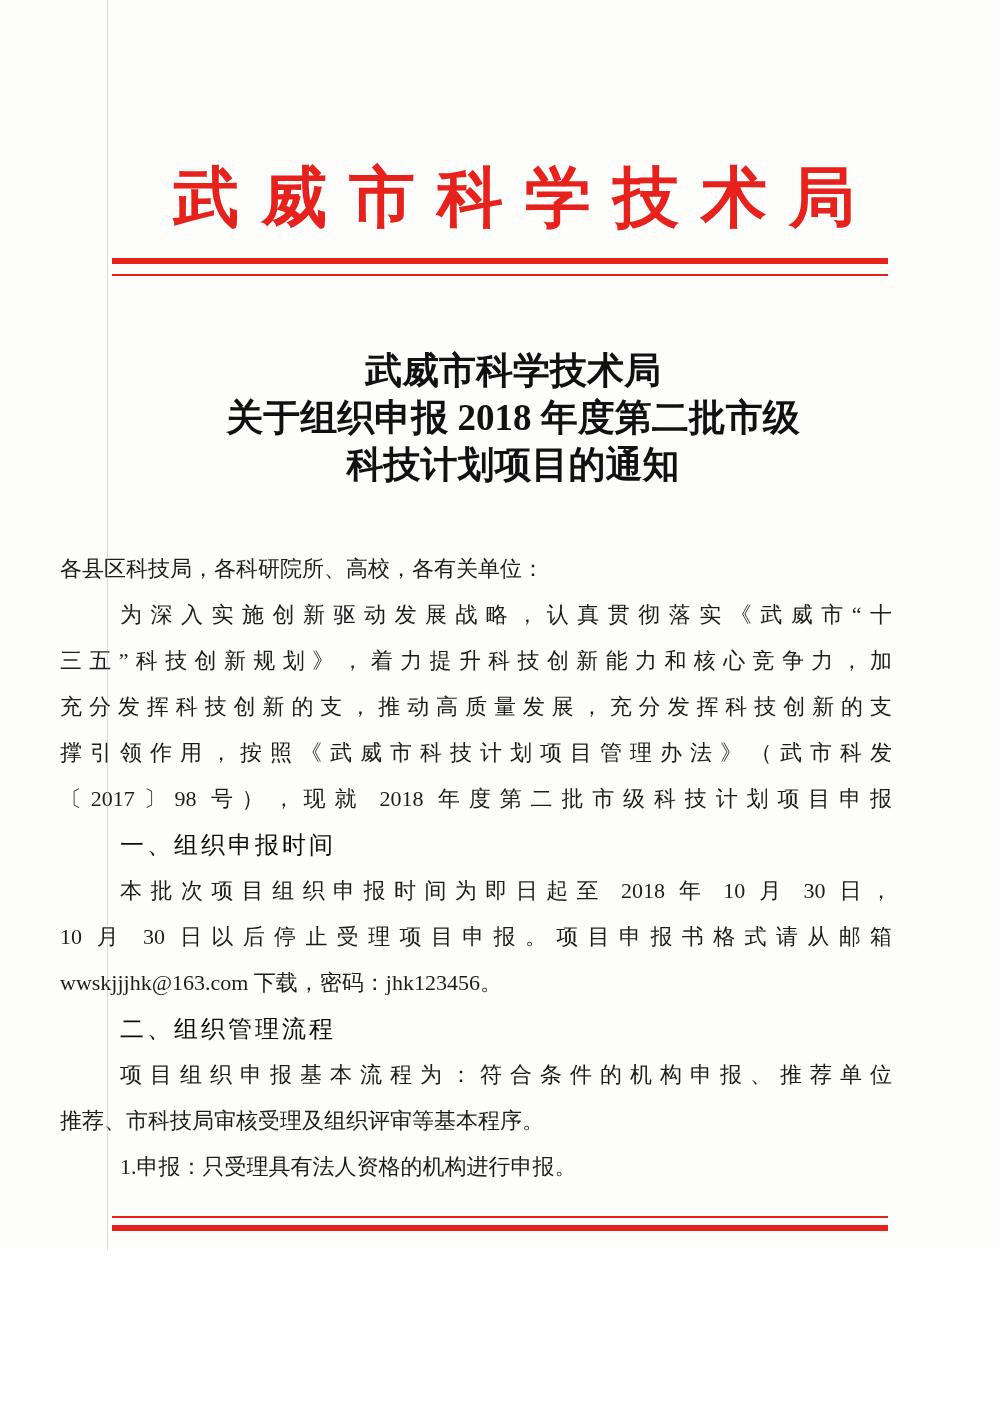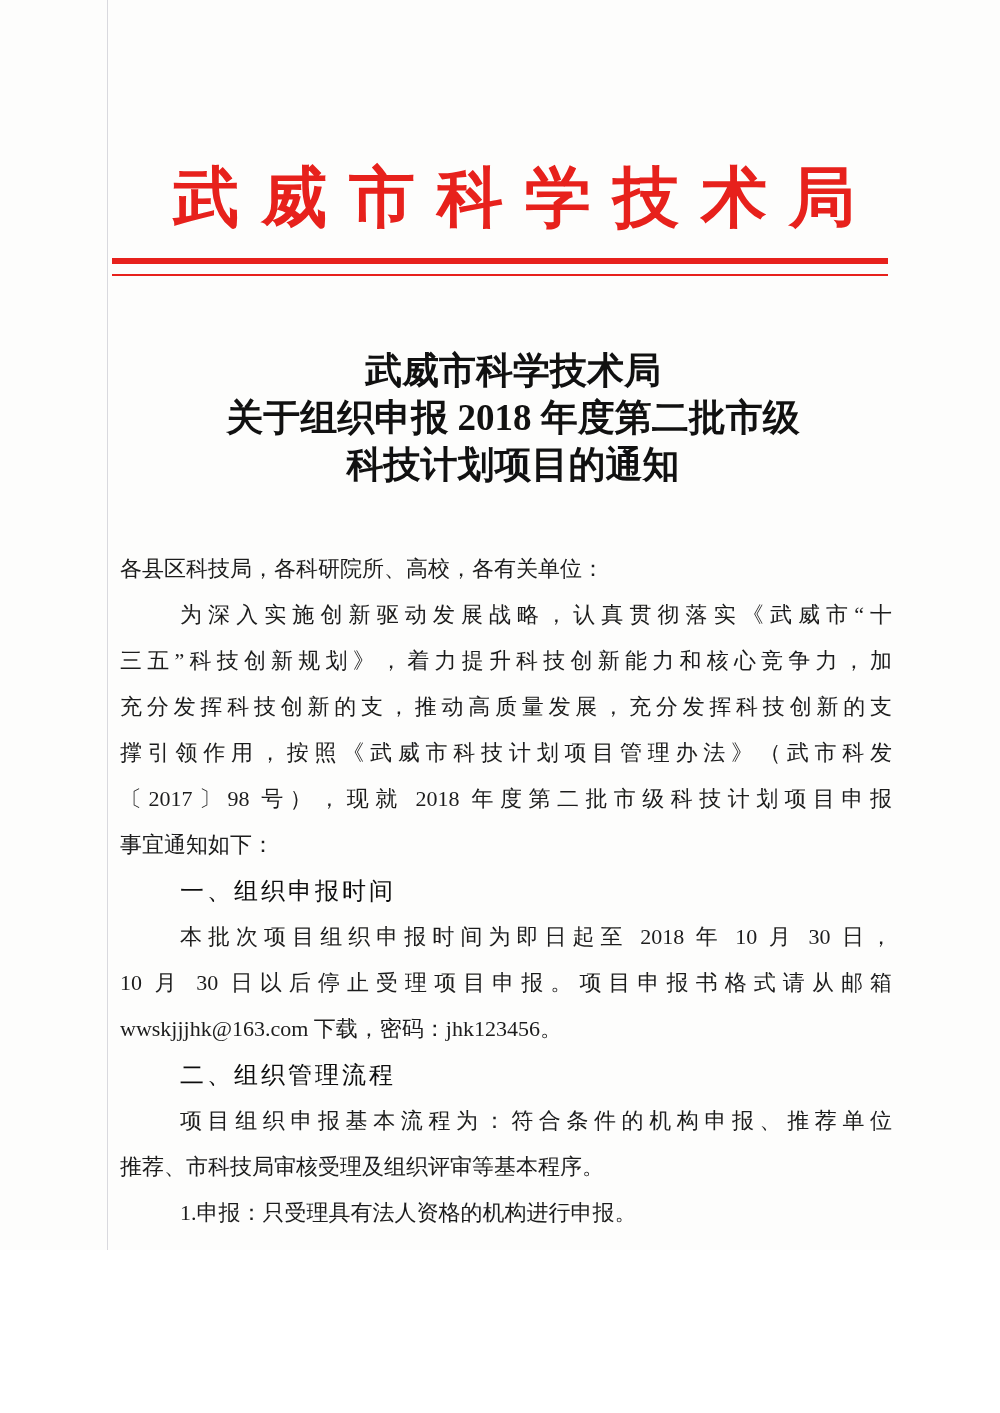--- a/index.html
+++ b/index.html
@@ -50,21 +50,21 @@
     text-align:center;
     font-weight:700;
     font-size:37px;
     line-height:47px;
     color:#111;
   }
   .doc-title .tline{height:47px;white-space:nowrap;}
   
   .doc-body{
     margin-top:58px;
-    padding-left:120px;
+    padding-left:60px;
     padding-right:108px;
     font-size:22px;
     line-height:46px;
     color:var(--ink);
   }
   .bline{height:46px;line-height:46px;}
   .indent{text-indent:60px;}
   .stretch{text-align:justify;text-align-last:justify;}
   .plain{text-align:left;}
   .heading{
@@ -94,21 +94,20 @@
   </div>
 
   <div class="doc-body">
 
   <div class="bline plain">各县区科技局，各科研院所、高校，各有关单位：</div>
       <div class="bline indent stretch">为深入实施创新驱动发展战略，认真贯彻落实《武威市“十</div>
       <div class="bline stretch">三五”科技创新规划》，着力提升科技创新能力和核心竞争力，加</div>
       <div class="bline stretch">充分发挥科技创新的支，推动高质量发展，充分发挥科技创新的支</div>
       <div class="bline stretch">撑引领作用，按照《武威市科技计划项目管理办法》（武市科发</div>
       <div class="bline stretch">〔2017〕98 号），现就 2018 年度第二批市级科技计划项目申报</div>
-      <div class="bline plain">事宜通知如下：</div>
       <div class="bline heading indent">一、组织申报时间</div>
       <div class="bline indent stretch">本批次项目组织申报时间为即日起至 2018 年 10 月 30 日，</div>
       <div class="bline stretch">10 月 30 日以后停止受理项目申报。项目申报书格式请从邮箱</div>
       <div class="bline plain">wwskjjjhk@163.com 下载，密码：jhk123456。</div>
       <div class="bline heading indent">二、组织管理流程</div>
       <div class="bline indent stretch">项目组织申报基本流程为：符合条件的机构申报、推荐单位</div>
       <div class="bline plain">推荐、市科技局审核受理及组织评审等基本程序。</div>
       <div class="bline indent">1.申报：只受理具有法人资格的机构进行申报。</div>
     </div>
 

